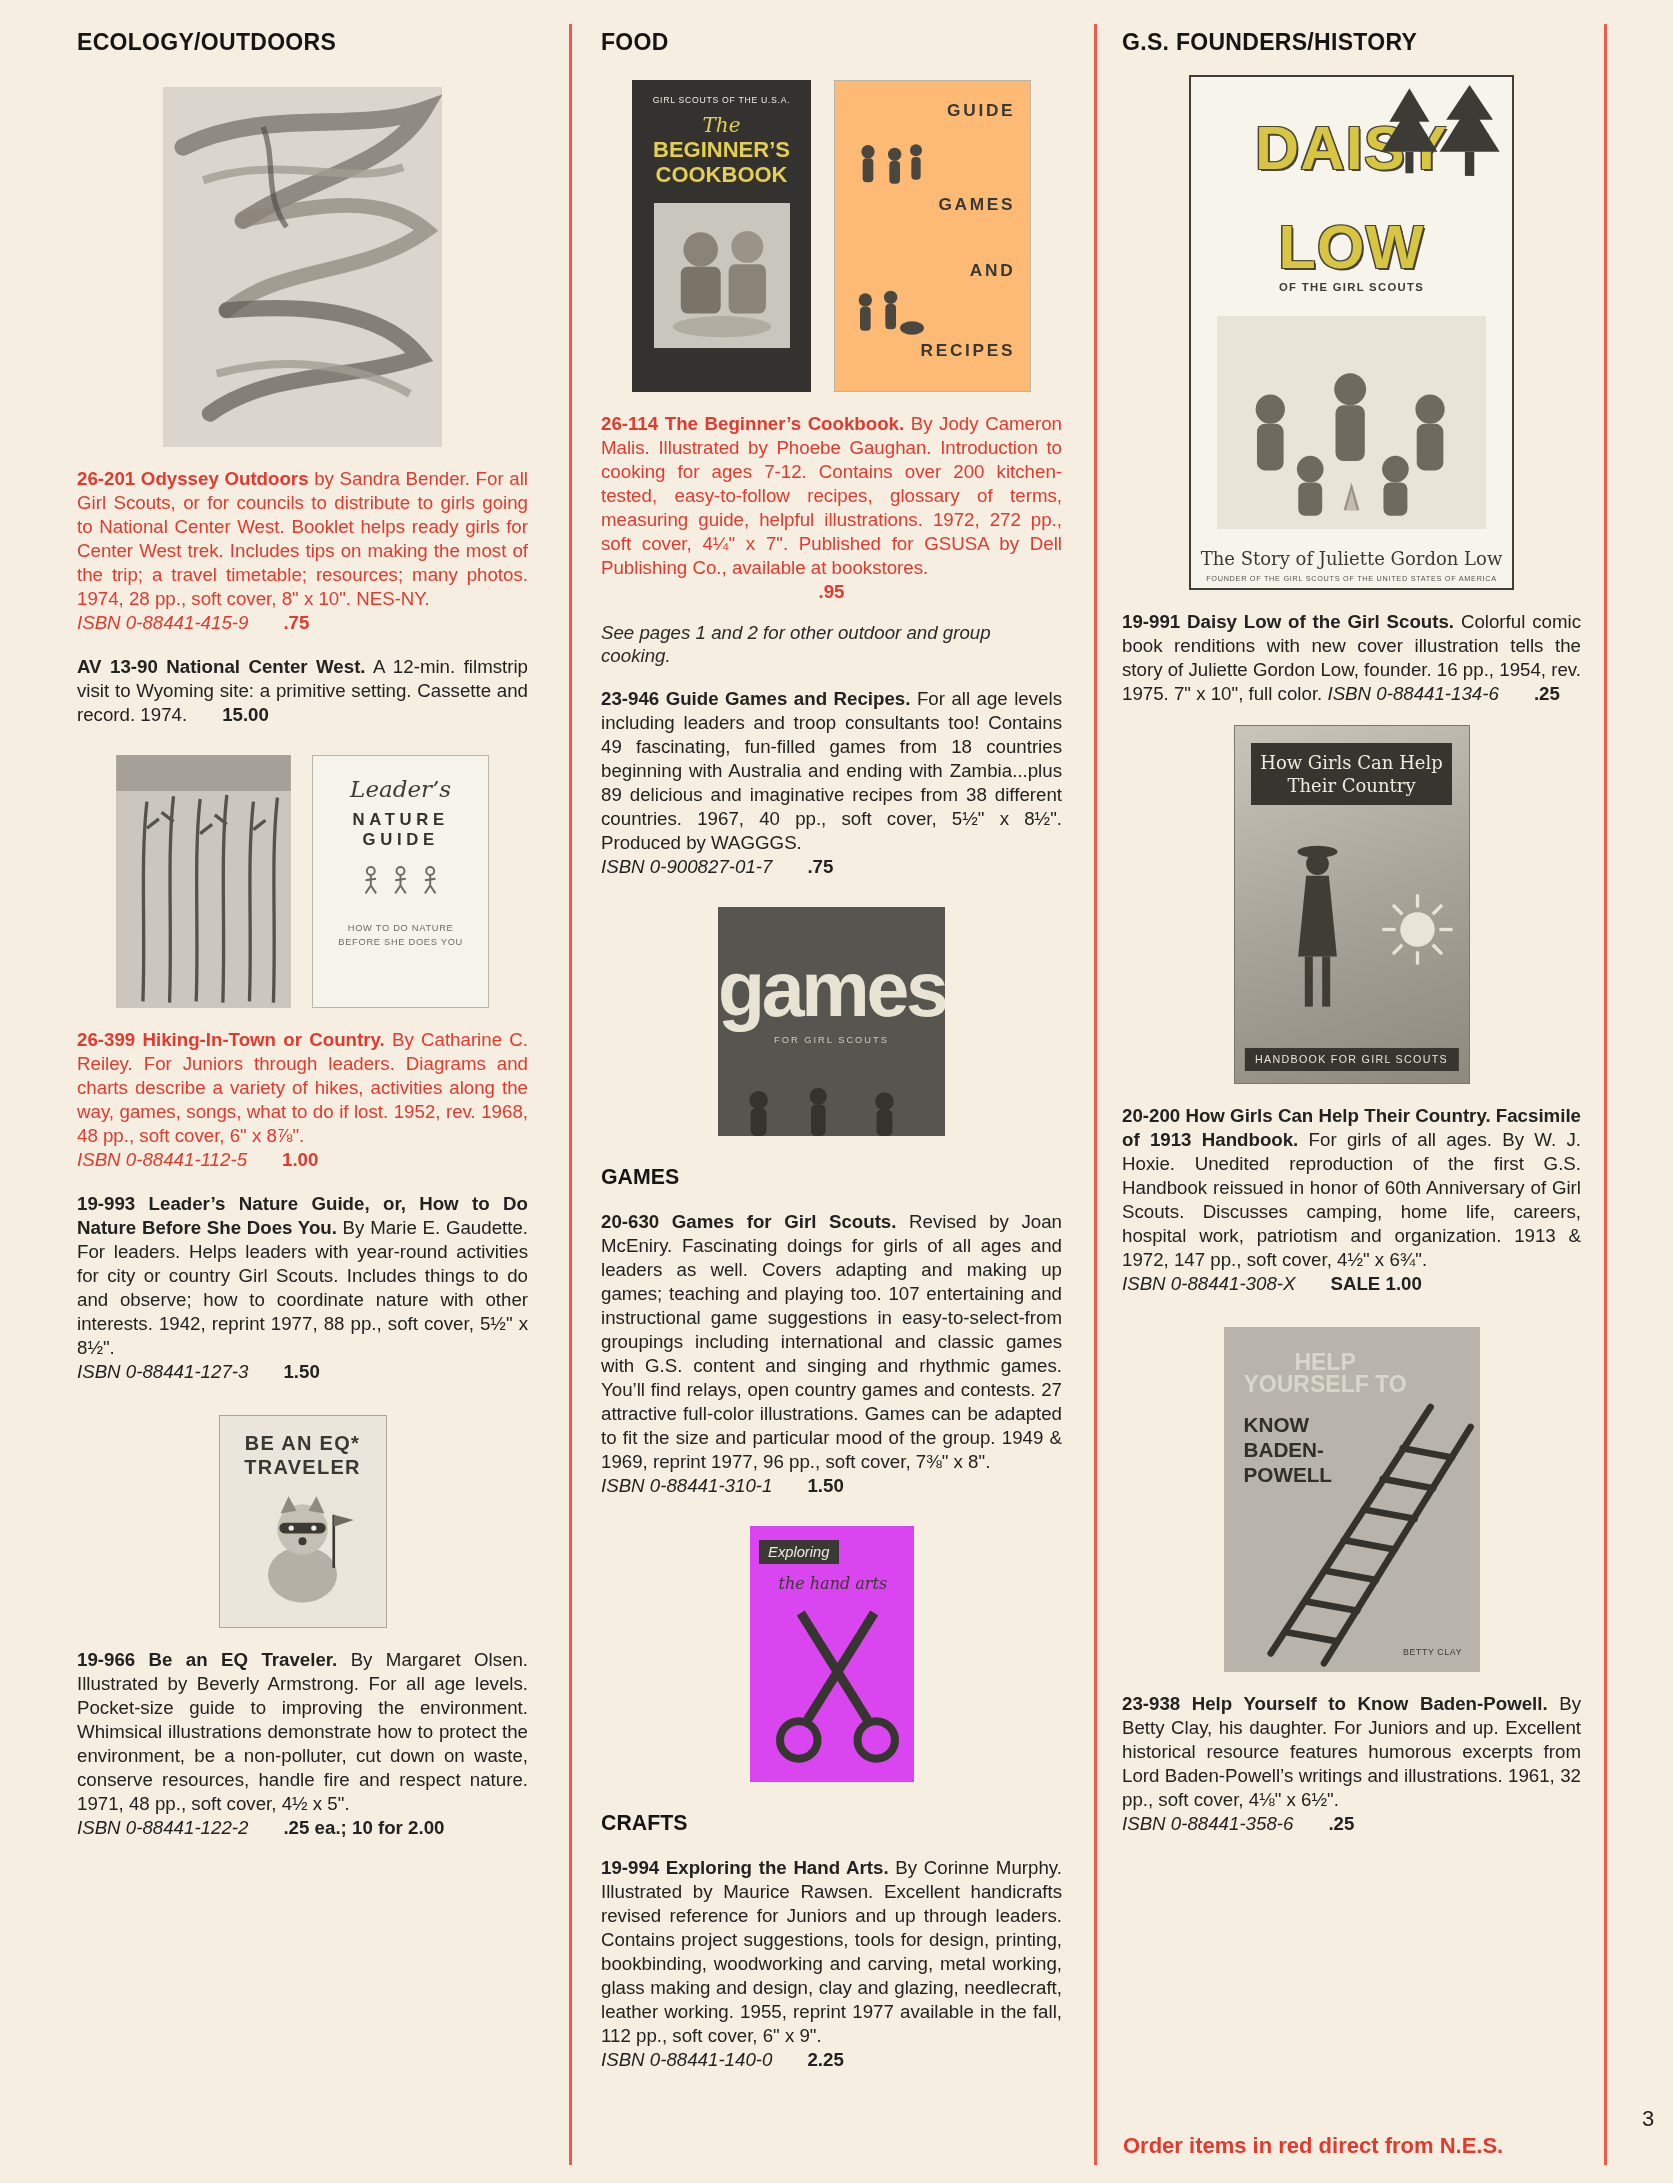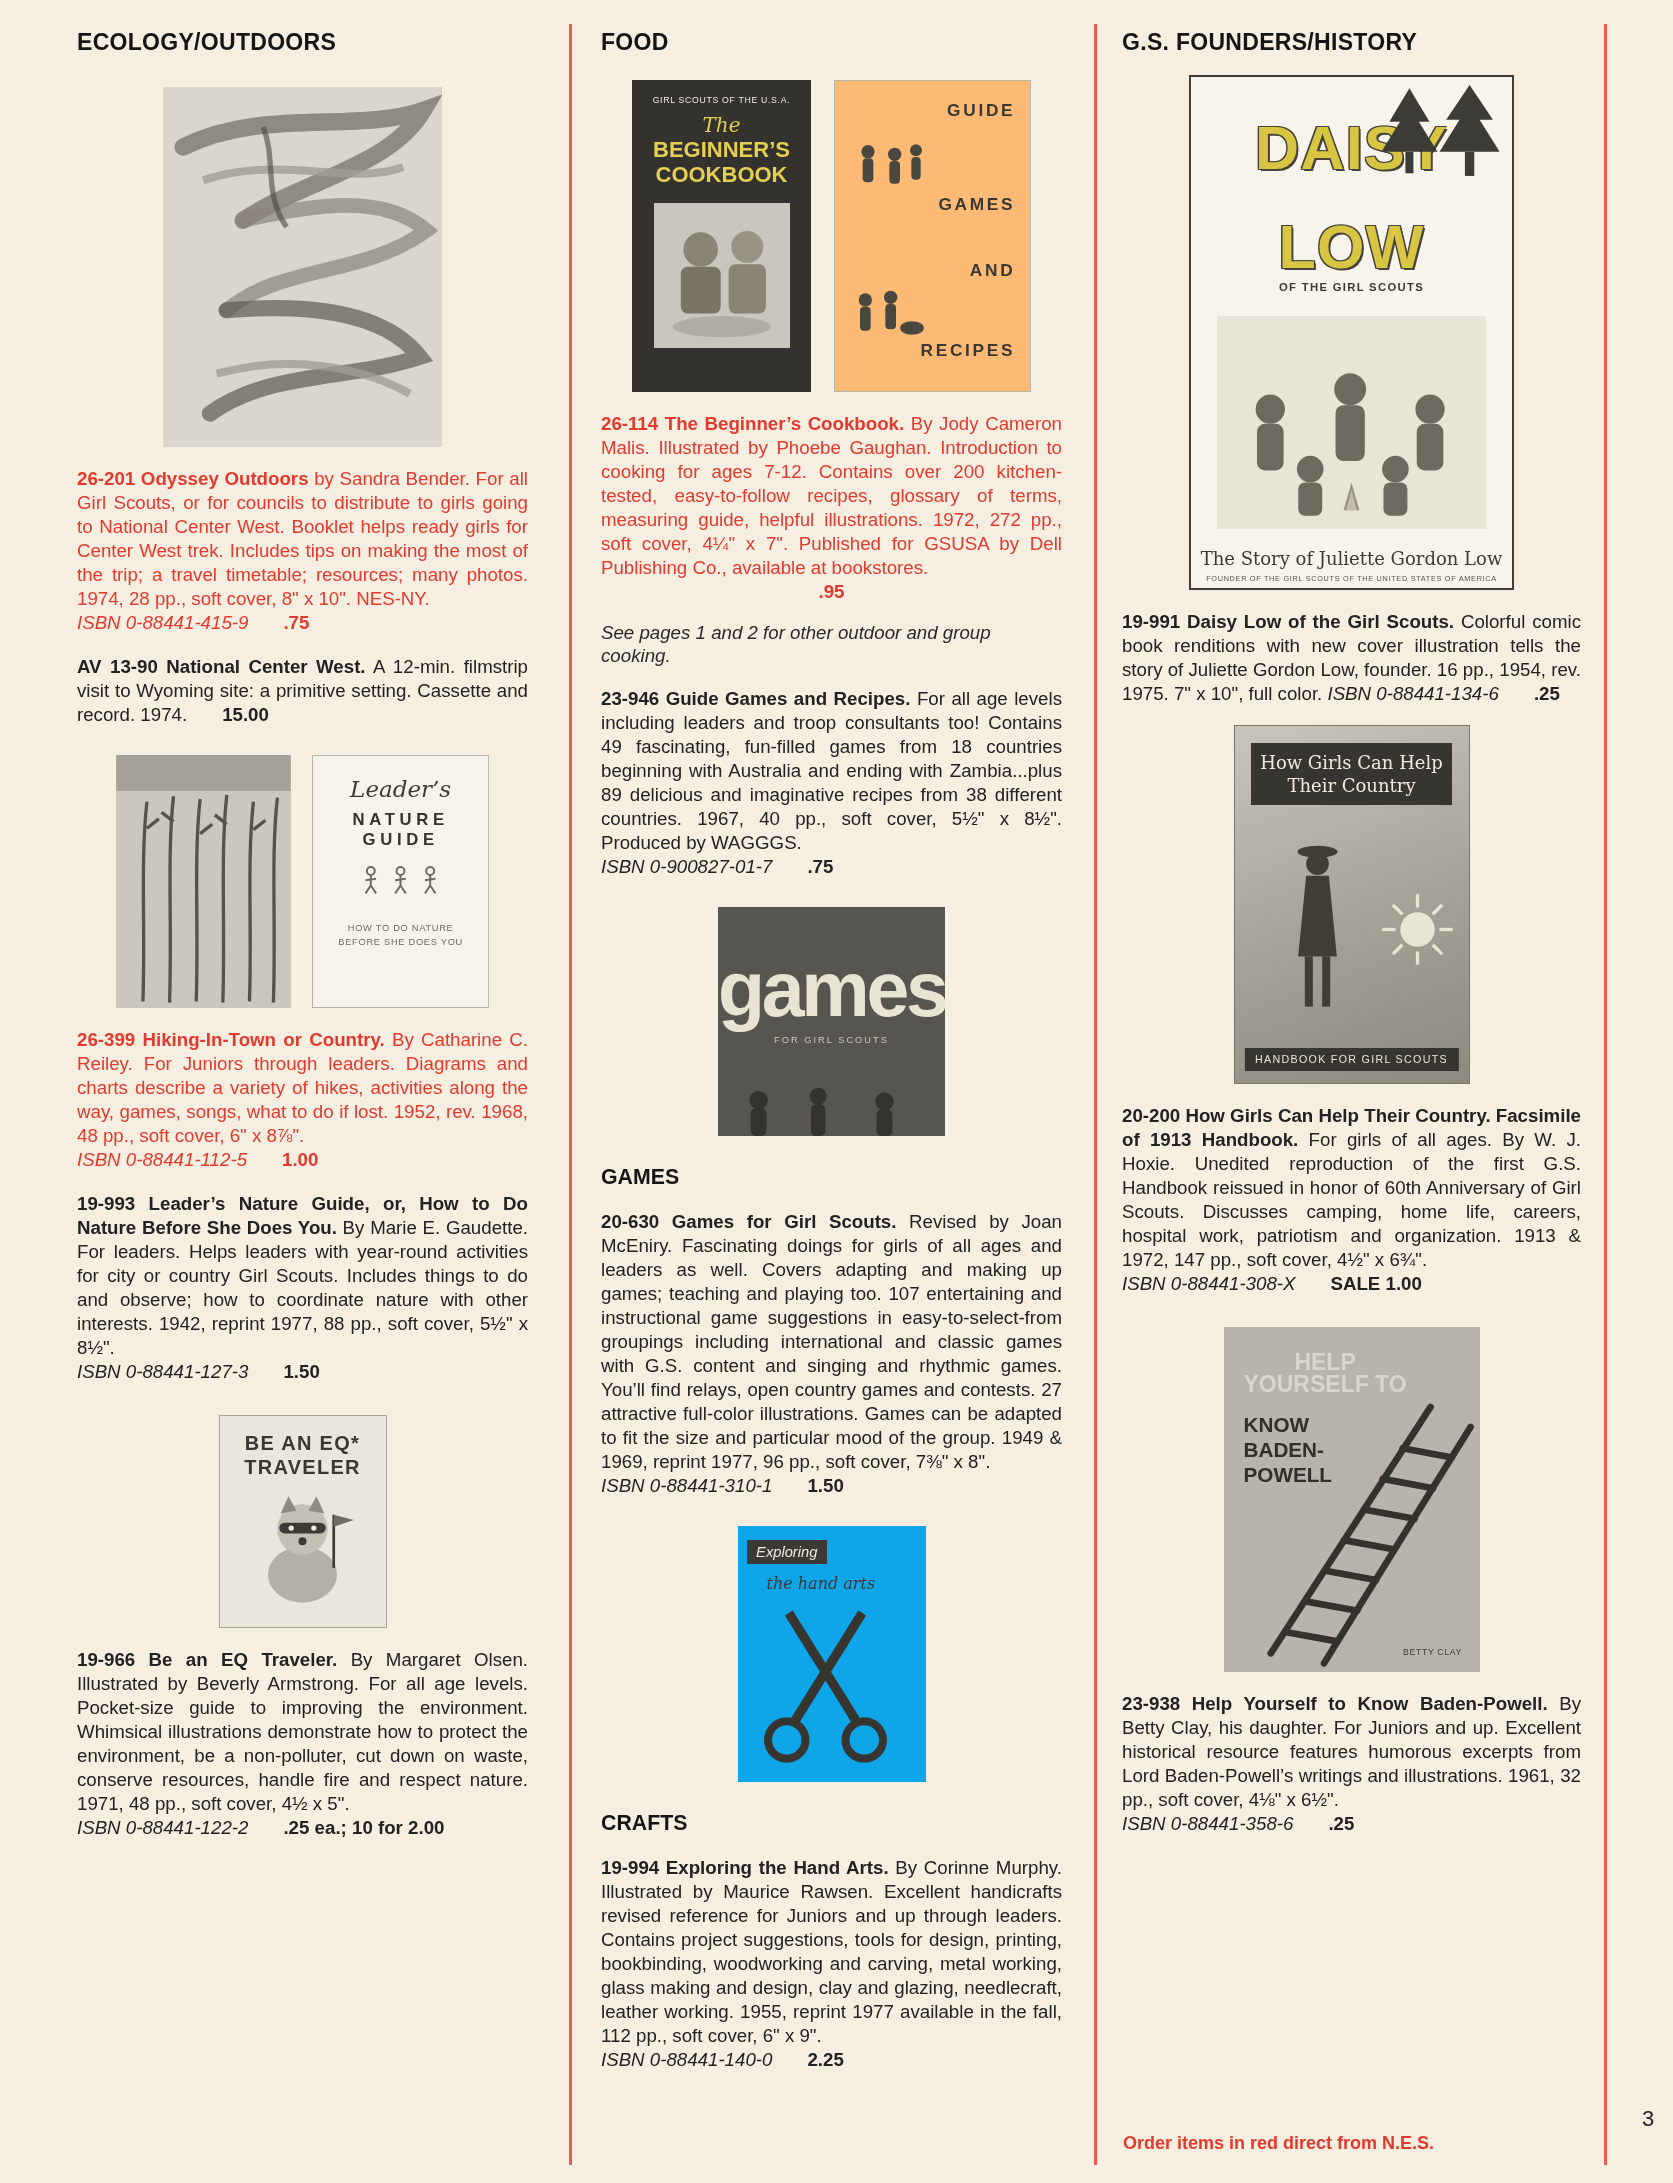--- a/index.html
+++ b/index.html
@@ -56,21 +56,21 @@
   .cb-top { font-size: 8.7px; letter-spacing: 0.7px; color: #efece2; }
   .cb-the { font-family: "DejaVu Serif", serif; font-style: italic; font-size: 20px; color: #e4cf52; margin-top: 8px; }
   .cb-title { font-size: 22px; font-weight: 800; color: #e4cf52; line-height: 25px; }
   .cb-photo { width: 136px; height: 145px; margin: 16px auto 0; background: #c9c6bd; }
   .guidegames { width: 197px; height: 312px; background: #fdba74; border: 1.3px solid #b9b5aa; }
   .gg-word { position: absolute; right: 14.7px; font-size: 17.3px; letter-spacing: 2.7px; color: #3a3833; font-weight: 600; }
   .gg1 { top: 18.7px; } .gg2 { top: 113px; } .gg3 { top: 179px; } .gg4 { top: 259px; }
   .gamescover { width: 227px; height: 229px; margin: 28px auto 0; background: #57554f; text-align: center; }
   .g-title { font-size: 77px; font-weight: 800; color: #e9e3d4; letter-spacing: -3.3px; line-height: 1; padding-top: 44px; }
   .g-sub { font-size: 9.3px; color: #cfcaba; letter-spacing: 2px; margin-top: 6.7px; }
-  .handarts { width: 188px; height: 256px; margin: 28px auto 0; background: #0ea5e9; }
+  .handarts { width: 164px; height: 256px; margin: 28px auto 0; background: #d946ef; }
   .ha-band { position: absolute; top: 13.3px; left: 9.3px; background: #3b3934; color: #efece2; font-size: 14.7px; padding: 4px 9.3px; font-style: italic; }
   .ha-script { position: absolute; top: 48px; left: 29px; font-family: "DejaVu Serif", serif; font-style: italic; font-size: 16px; color: #3b3934; }
 
   
   .daisy { width: 325px; height: 515px; margin: 18.7px auto 0; background: #f7f4ec; border: 2px solid #403e38; text-align: center; }
   .d-trees { position: absolute; top: 8px; right: 9.3px; }
   .d-title { margin-top: 43px; font-size: 61px; font-weight: 800; color: #d8c542; line-height: 56px; letter-spacing: 1.3px;
              text-shadow: 2px 2px 0 #46443c, -1.3px -1.3px 0 #46443c, 1.3px -1.3px 0 #46443c, -1.3px 1.3px 0 #46443c; }
   .d-sub { font-size: 11.3px; font-weight: 700; color: #3c3a34; letter-spacing: 1.3px; margin-top: 6.7px; }
   .d-art { width: 269px; height: 213px; margin: 23px auto 0; background: #e8e5d8; position: relative; }
@@ -82,21 +82,21 @@
               padding: 8px 5.3px; font-family: "DejaVu Serif", serif; }
   .hg-footer { position: absolute; bottom: 12px; left: 50%; transform: translateX(-50%); background: #37352f; color: #e9e5d6;
                font-size: 10.7px; letter-spacing: 1.3px; padding: 5.3px 10.7px; white-space: nowrap; }
   .hg-girl { position: absolute; left: 39px; top: 107px; }
   .hg-sun { position: absolute; right: 14.7px; top: 167px; }
   .baden { width: 256px; height: 345px; margin: 31px auto 0; background: #b8b4ab; }
   .bp-pre { position: absolute; top: 24px; left: 20px; color: #d9d6cb; font-weight: 700; font-size: 23px; line-height: 22px; text-align: center; }
   .bp-title { position: absolute; top: 85px; left: 20px; color: #312f2a; font-weight: 800; font-size: 20.7px; line-height: 25px; text-align: left; }
   .bp-author { position: absolute; bottom: 14.7px; right: 17.3px; font-size: 8.7px; color: #3c3a33; letter-spacing: 0.7px; }
 
-  .order-note { position: absolute; left: 1123px; top: 2133px; color: #e23a2e; font-weight: 700; font-size: 18px; }
+  .order-note { position: absolute; left: 1123px; top: 2133px; color: #e23a2e; font-weight: 700; font-size: 22px; }
   .page-num { position: absolute; left: 1642px; top: 2106px; font-size: 22px; color: #222; }
 </style>
 </head>
 <body>
 
 <div class="rule" id="rule1"></div>
 <div class="rule" id="rule2"></div>
 <div class="rule" id="rule3"></div>
 
 <div class="col" id="col1">

